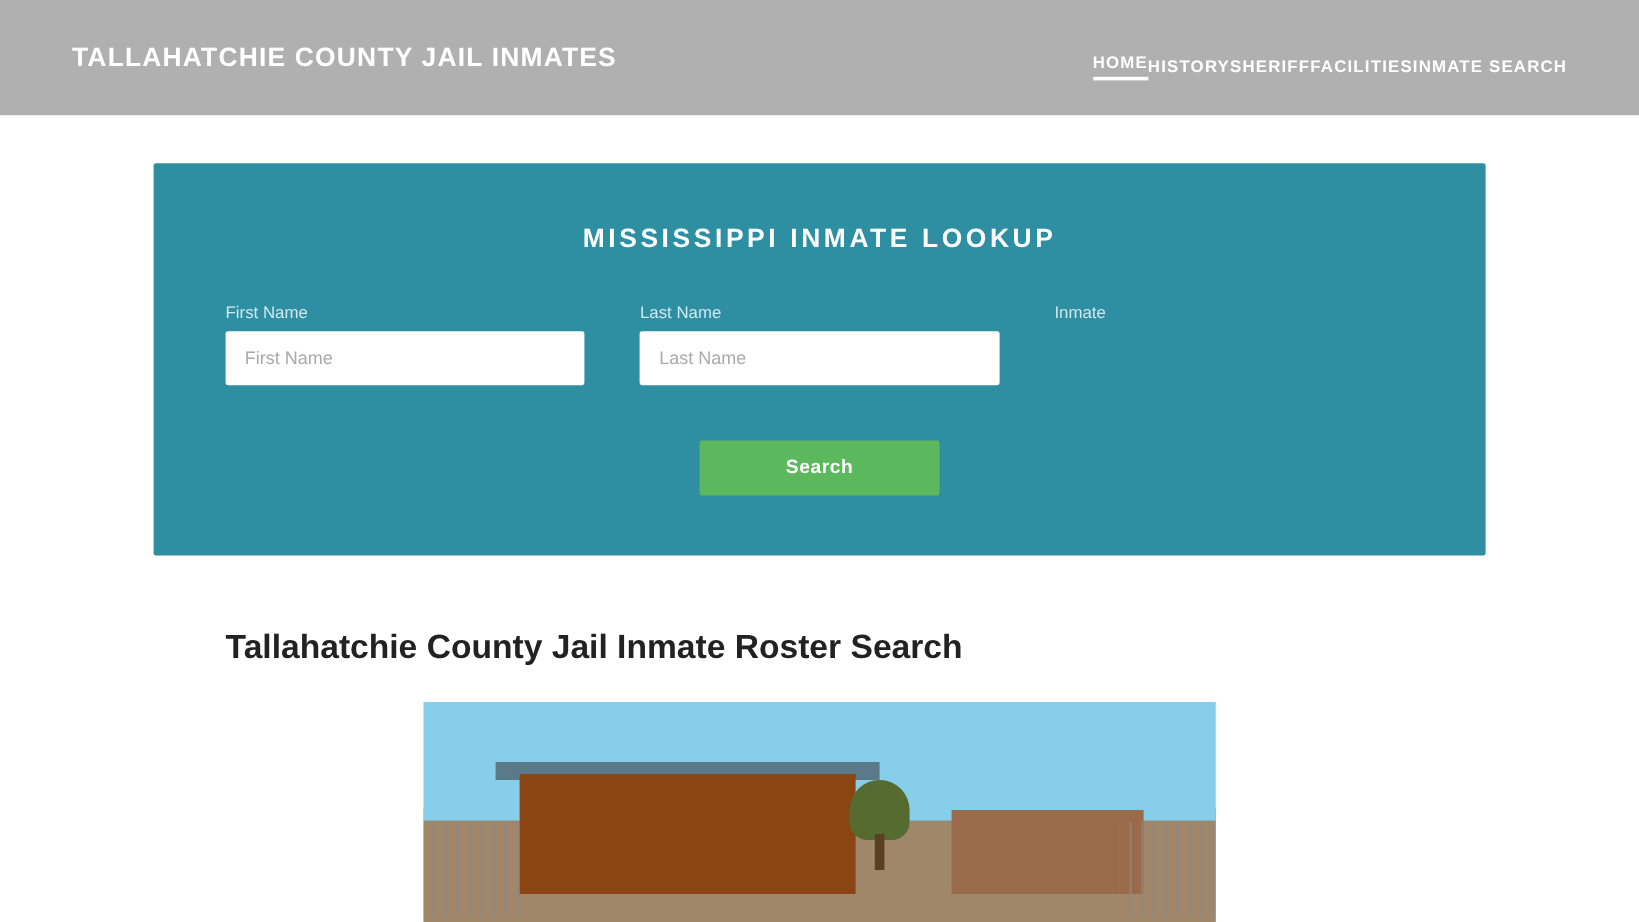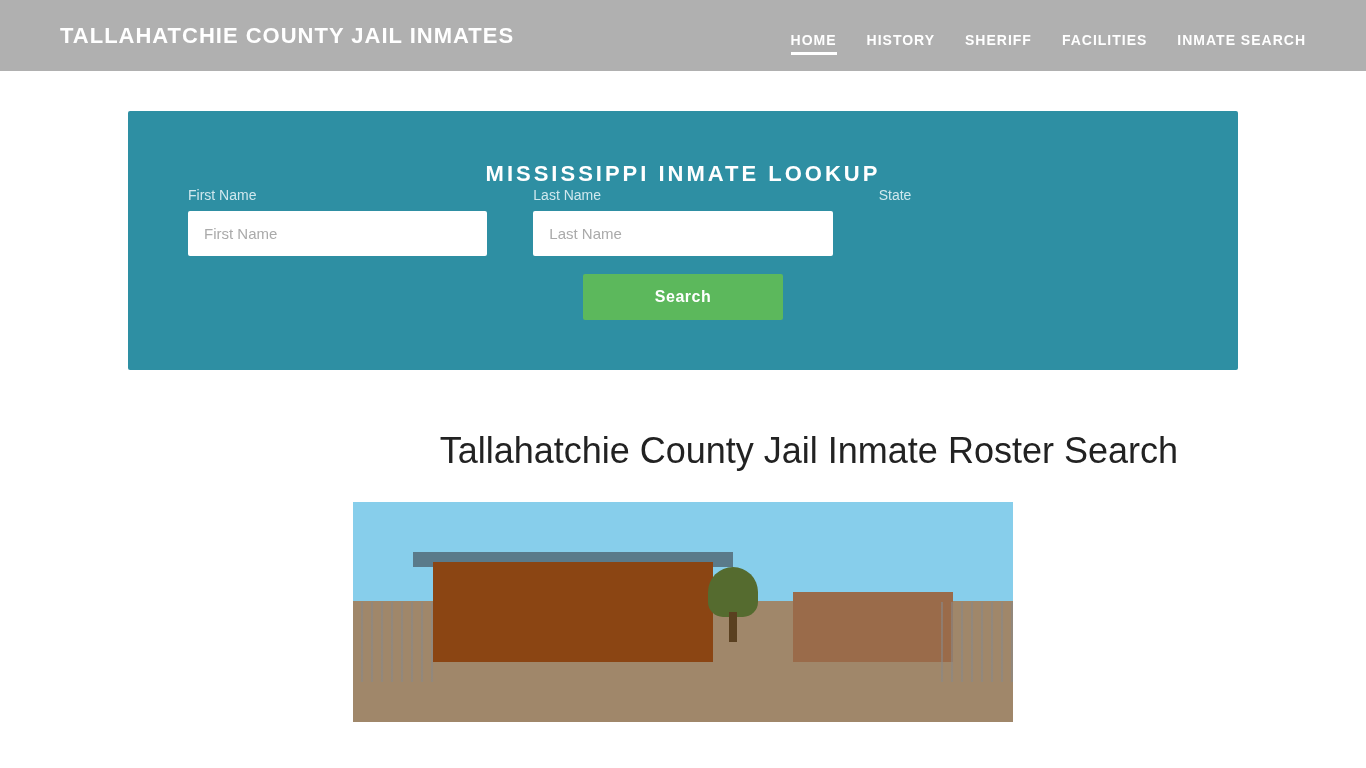--- a/index.html
+++ b/index.html
@@ -11,39 +11,38 @@
     body {
       font-family: 'Arial', sans-serif;
       background: #ffffff;
       width: 1366px;
       min-height: 768px;
     }
 
     
     .header {
       background: #b0b0b0;
-      height: 71px;
+      height: 96px;
       display: flex;
       align-items: center;
       justify-content: space-between;
       padding: 0 60px;
     }
 
     .site-title {
       color: #ffffff;
       font-size: 22px;
       font-weight: 900;
       letter-spacing: 1px;
       text-transform: uppercase;
     }
 
     .nav {
       display: flex;
-      align-items: flex-start;
-      gap: 30px;
+      align-items: flex-end;
       margin-top: 11px;
     }
 
     .nav-item {
       color: #ffffff;
       font-size: 14px;
       font-weight: 700;
       letter-spacing: 1px;
       text-transform: uppercase;
       cursor: pointer;
@@ -63,27 +62,28 @@
       padding: 50px 60px;
       border-radius: 2px;
     }
 
     .search-title {
       color: #ffffff;
       font-size: 22px;
       font-weight: 700;
       letter-spacing: 3px;
       text-align: center;
+      margin-bottom: 40px;
       text-transform: uppercase;
     }
 
     .form-row {
       display: flex;
       gap: 46px;
-      margin-bottom: 18px;
+      margin-bottom: 46px;
     }
 
     .form-group {
       flex: 1;
       display: flex;
       flex-direction: column;
       gap: 8px;
     }
 
     .form-label {
@@ -131,24 +131,24 @@
     }
 
     
     .content-section {
       max-width: 1110px;
       margin: 0 auto;
       padding: 20px 60px 0;
     }
 
     .content-title {
-      font-size: 36px;
-      font-weight: 400;
+      font-size: 28px;
+      font-weight: 700;
       color: #222;
-      text-align: right;
+      text-align: left;
       margin-bottom: 30px;
     }
 
     .jail-image-container {
       display: flex;
       justify-content: center;
     }
 
     .jail-image {
       width: 660px;
@@ -291,21 +291,21 @@
   <div class="form-row">
     <div class="form-group">
       <label class="form-label">First Name</label>
       <input class="form-input" type="text" placeholder="First Name" style="">
     </div>
     <div class="form-group">
       <label class="form-label">Last Name</label>
       <input class="form-input" type="text" placeholder="Last Name" style="">
     </div>
     <div class="form-group">
-      <label class="form-label">State</label>
+      <label class="form-label">Inmate</label>
     </div>
   </div>
 
   <div class="button-row">
     <button class="search-btn">Search</button>
   </div>
 </section>
 
 <section class="content-section">
   <h1 class="content-title">Tallahatchie County Jail Inmate Roster Search</h1>

